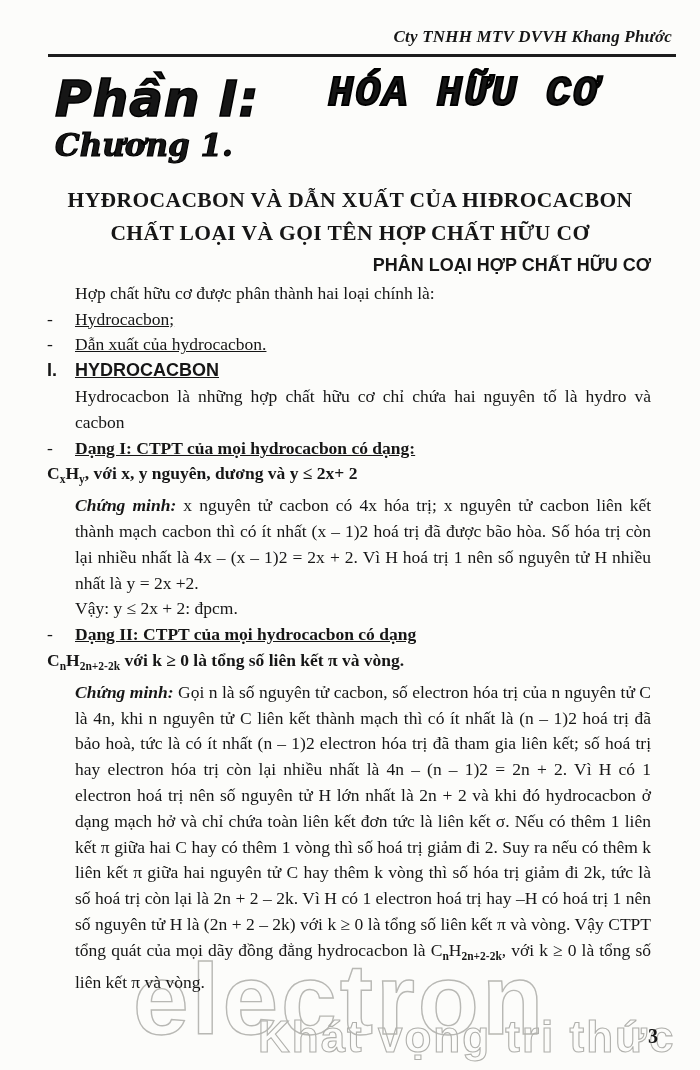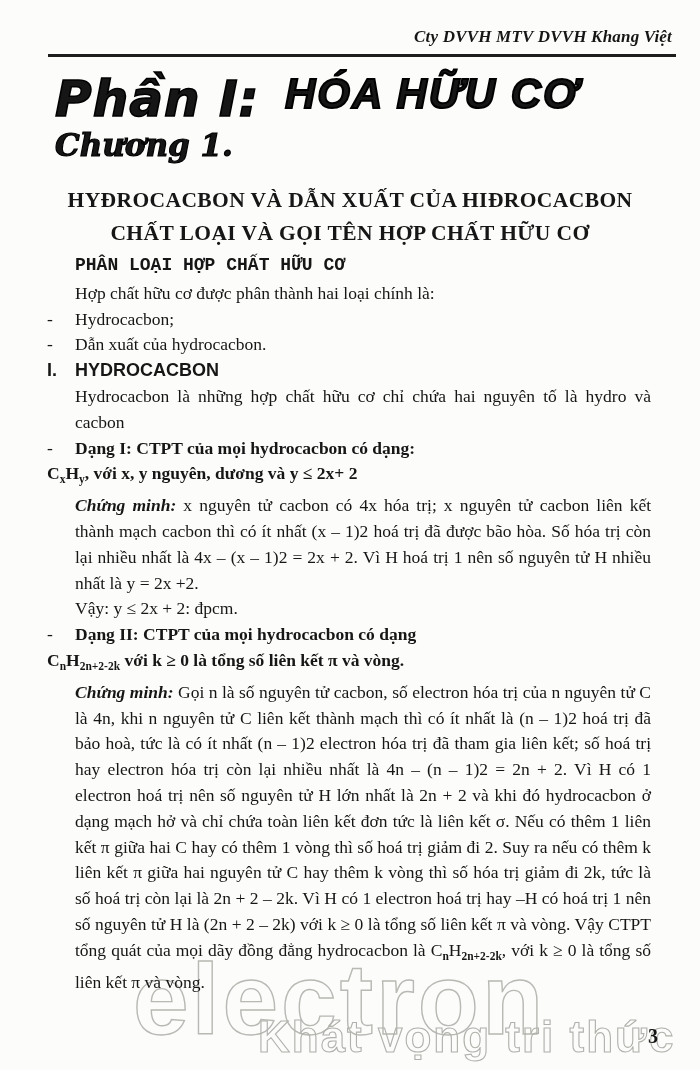--- a/index.html
+++ b/index.html
@@ -6,38 +6,38 @@
   .page{position:relative;width:700px;height:1070px;background:#fcfcfa;overflow:hidden;
         font-family:"Liberation Serif",serif;color:#161616;}
 
   .scan-header{position:absolute;top:27px;right:28px;font-style:italic;font-weight:bold;
         font-size:17px;letter-spacing:0.2px;}
   .rule{position:absolute;top:54px;left:48px;width:628px;height:3px;background:#1d1d1d;}
 
   .title-row{position:absolute;top:70px;left:55px;width:600px;display:flex;align-items:flex-start;}
   .part-label{font-family:"DejaVu Sans",sans-serif;font-style:italic;font-weight:bold;
         font-size:50px;-webkit-text-stroke:1.6px #000;letter-spacing:1px;flex:0 0 230px;}
-  .part-name{font-family:Liberation Sans, sans-serif;font-style:italic;font-weight:bold;
-        font-size:42px;-webkit-text-stroke:2px #000;letter-spacing:2px;}
+  .part-name{font-family:Liberation Mono, monospace;font-style:italic;font-weight:bold;
+        font-size:42px;-webkit-text-stroke:2px #000;letter-spacing:2px;margin-left:43px;}
   .chapter{position:absolute;top:127px;left:55px;font-family:"DejaVu Serif",serif;
         font-style:italic;font-weight:bold;font-size:31px;-webkit-text-stroke:1.2px #000;}
 
   .doc-heading{position:absolute;top:184px;left:0;width:700px;text-align:center;
         font-weight:bold;font-size:21.5px;line-height:33px;letter-spacing:0.4px;}
 
   .content{position:absolute;top:253px;left:47px;width:604px;font-size:17.5px;
         line-height:25.8px;}
   .content p{margin:0;}
-  .h-sans{font-family:Liberation Mono, monospace;font-weight:bold;font-size:18px;
-        padding-left:28px;margin-bottom:2px !important;}
+  .h-sans{font-family:Liberation Sans, sans-serif;font-weight:bold;font-size:18px;
+        padding-left:28px;margin-bottom:2px !important;text-align:right;}
   .indent{padding-left:28px;}
   .just{text-align:justify;}
   .row{display:flex;}
   .marker{flex:0 0 28px;}
-  .txt{flex:1;}
+  .txt{flex:1;text-decoration:underline;}
   .bold{font-weight:bold;}
   .bi{font-weight:bold;font-style:italic;}
   .center{text-align:left;font-weight:bold;}
   .sb{font-size:11.5px;font-weight:bold;vertical-align:-4px;letter-spacing:0;}
   .roman-head{font-family:"Liberation Sans",sans-serif;font-weight:bold;font-size:18px;}
 
   .wm{position:absolute;color:transparent;-webkit-text-stroke:1.4px #b8b8b4;
         font-family:"Liberation Sans",sans-serif;font-weight:bold;z-index:0;white-space:nowrap;}
   .wm-brand{left:133px;top:942px;font-size:100px;letter-spacing:3px;}
   .wm-slogan{left:258px;top:1012px;font-size:44px;-webkit-text-stroke:1.1px #b0b0ac;letter-spacing:2px;}
@@ -46,21 +46,21 @@
   .content,.scan-header,.doc-heading,.title-row,.chapter,.page-number{z-index:1;}
 </style>
 </head>
 <body>
 
 <div class="page">
 
   <div class="wm wm-brand">electron</div>
   <div class="wm wm-slogan">Khát vọng tri thức</div>
 
-  <div class="scan-header">Cty DVVH MTV DVVH Khang Việt</div>
+  <div class="scan-header">Cty TNHH MTV DVVH Khang Phước</div>
   <div class="rule"></div>
 
   <div class="title-row">
     <span class="part-label">Phần I:</span>
     <span class="part-name">HÓA HỮU CƠ</span>
   </div>
   <div class="chapter">Chương 1.</div>
 
   <div class="doc-heading">
     <div>HYĐROCACBON VÀ DẪN XUẤT CỦA HIĐROCACBON</div>

